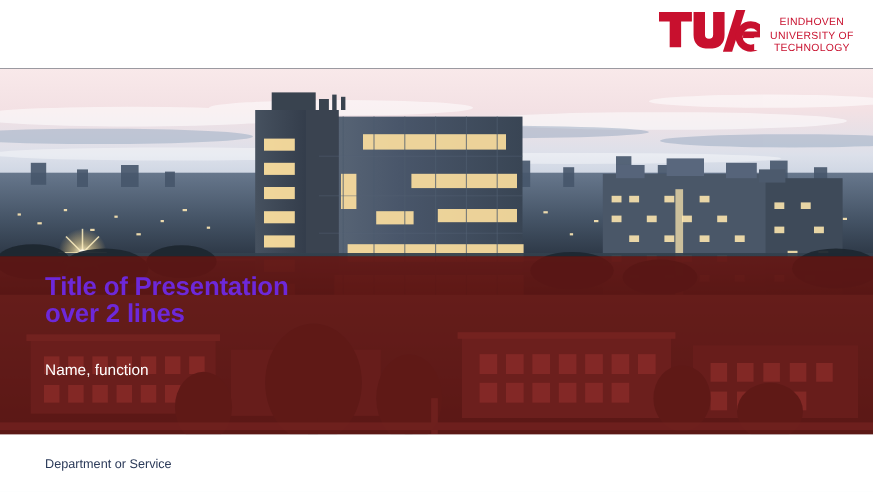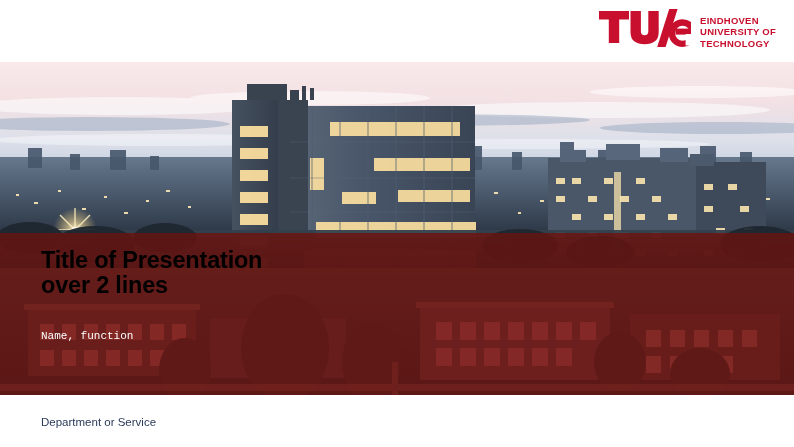--- a/index.html
+++ b/index.html
@@ -39,26 +39,27 @@
     display: flex;
     align-items: center;
     gap: 9px;
   }
   .logo-mark {
     display: block;
   }
   .logo-words {
     color: #C8102E;
     font-family: "Liberation Sans", sans-serif;
-    font-weight: bold;
+    font-weight: normal;
     font-size: 9.5px;
     line-height: 11.6px;
     letter-spacing: 0.25px;
     text-transform: uppercase;
     white-space: nowrap;
+    text-align: center;
   }
 
   
   .photo {
     position: absolute;
     left: 0;
     top: 62px;
     width: 794px;
     height: 333px;
     overflow: hidden;
@@ -87,43 +88,43 @@
 
   
   .text-block {
     position: absolute;
     left: 41px;
     top: 248px;
     width: 520px;
     z-index: 5;
   }
   .title {
-    color: #000000;
+    color: #6d28d9;
     font-family: "Liberation Sans", sans-serif;
     font-weight: bold;
     font-size: 23.5px;
     line-height: 25px;
     letter-spacing: -0.2px;
     margin: 0;
     white-space: pre-line;
   }
   .subtitle {
     color: #ffffff;
     font-family: "Liberation Sans", sans-serif;
     font-weight: bold;
     font-size: 13px;
     line-height: 16px;
     letter-spacing: -0.05px;
     margin: 15px 0 0 0;
   }
   .byline {
     color: #ffffff;
-    font-family: Liberation Mono, monospace;
+    font-family: Liberation Sans, sans-serif;
     font-weight: normal;
-    font-size: 11px;
+    font-size: 14px;
     line-height: 14px;
     margin: 31px 0 0 0;
   }
 
   
   .footer {
     position: absolute;
     left: 0;
     top: 395px;
     width: 794px;

